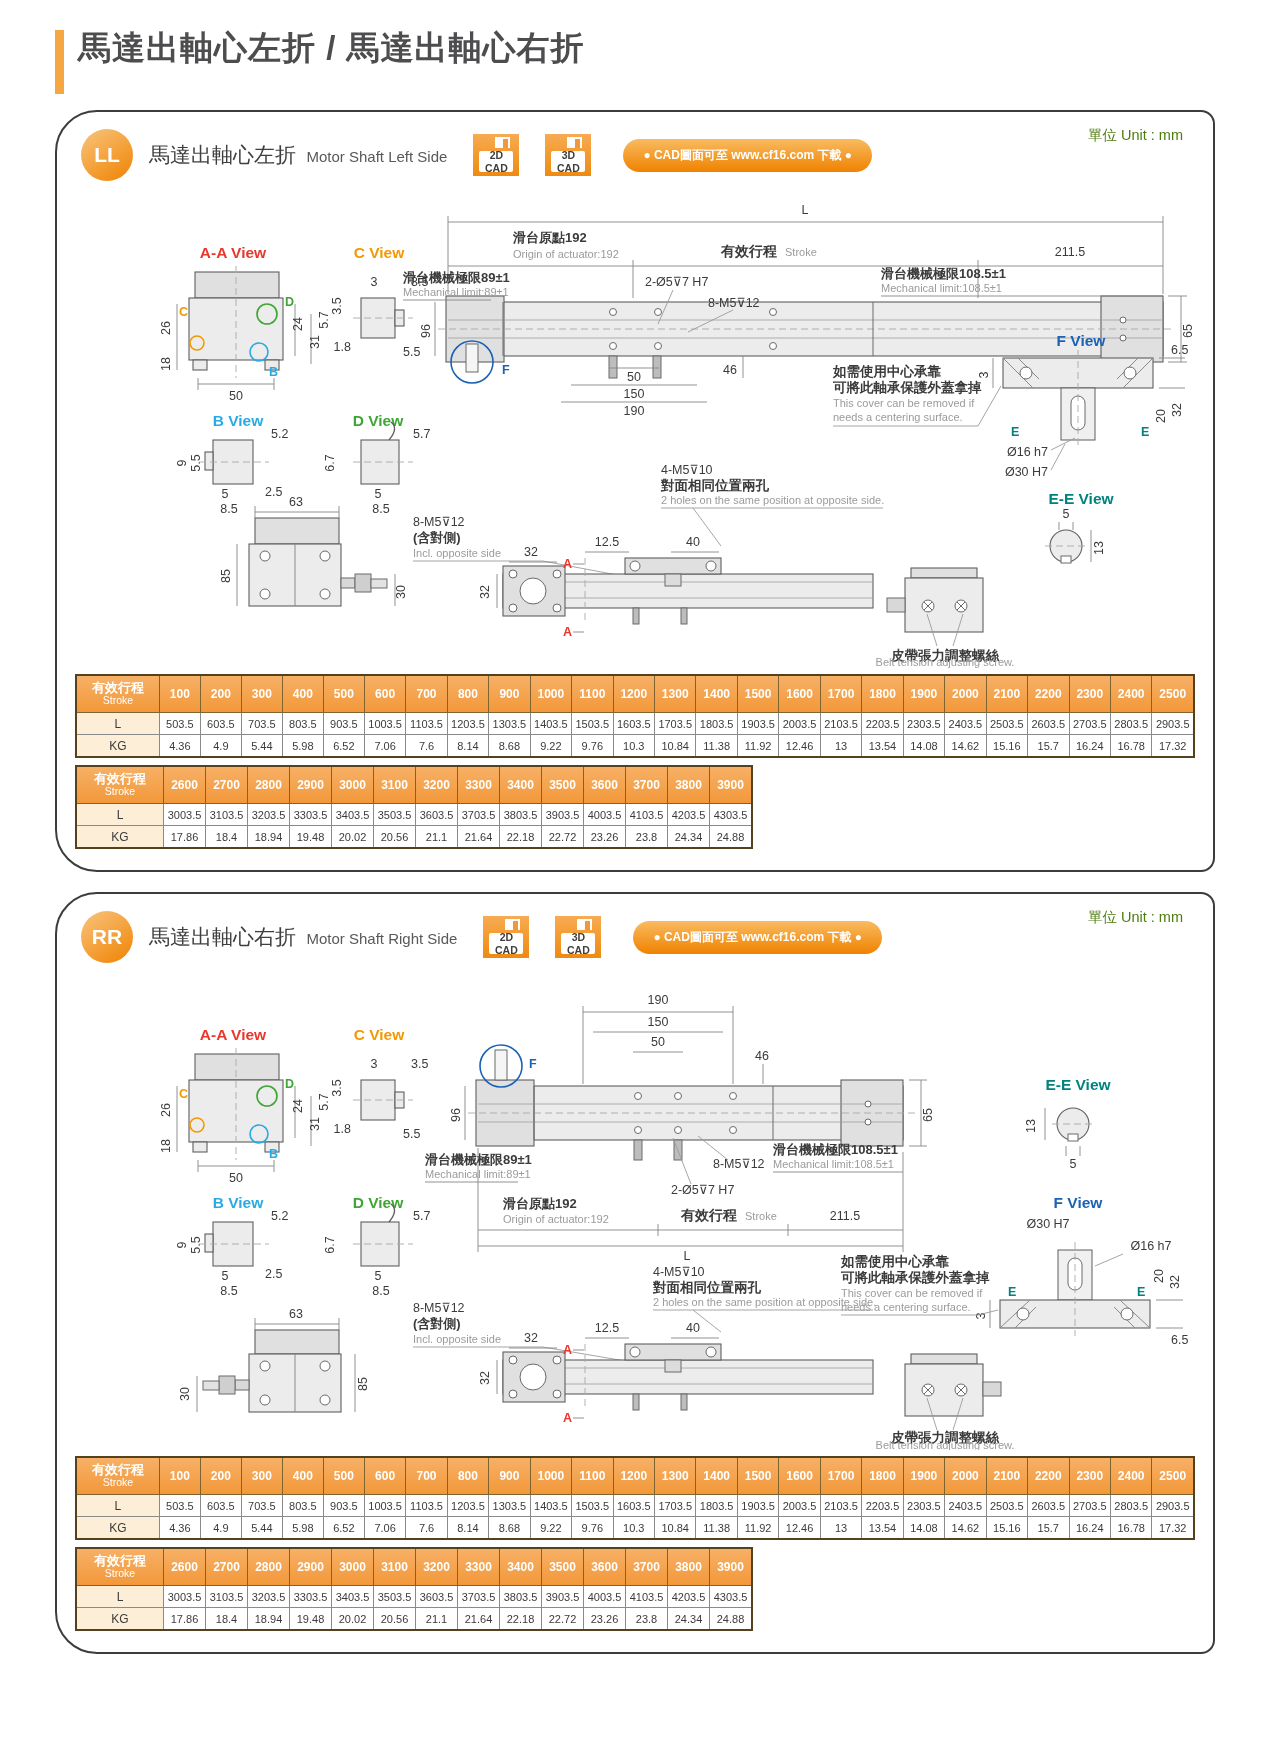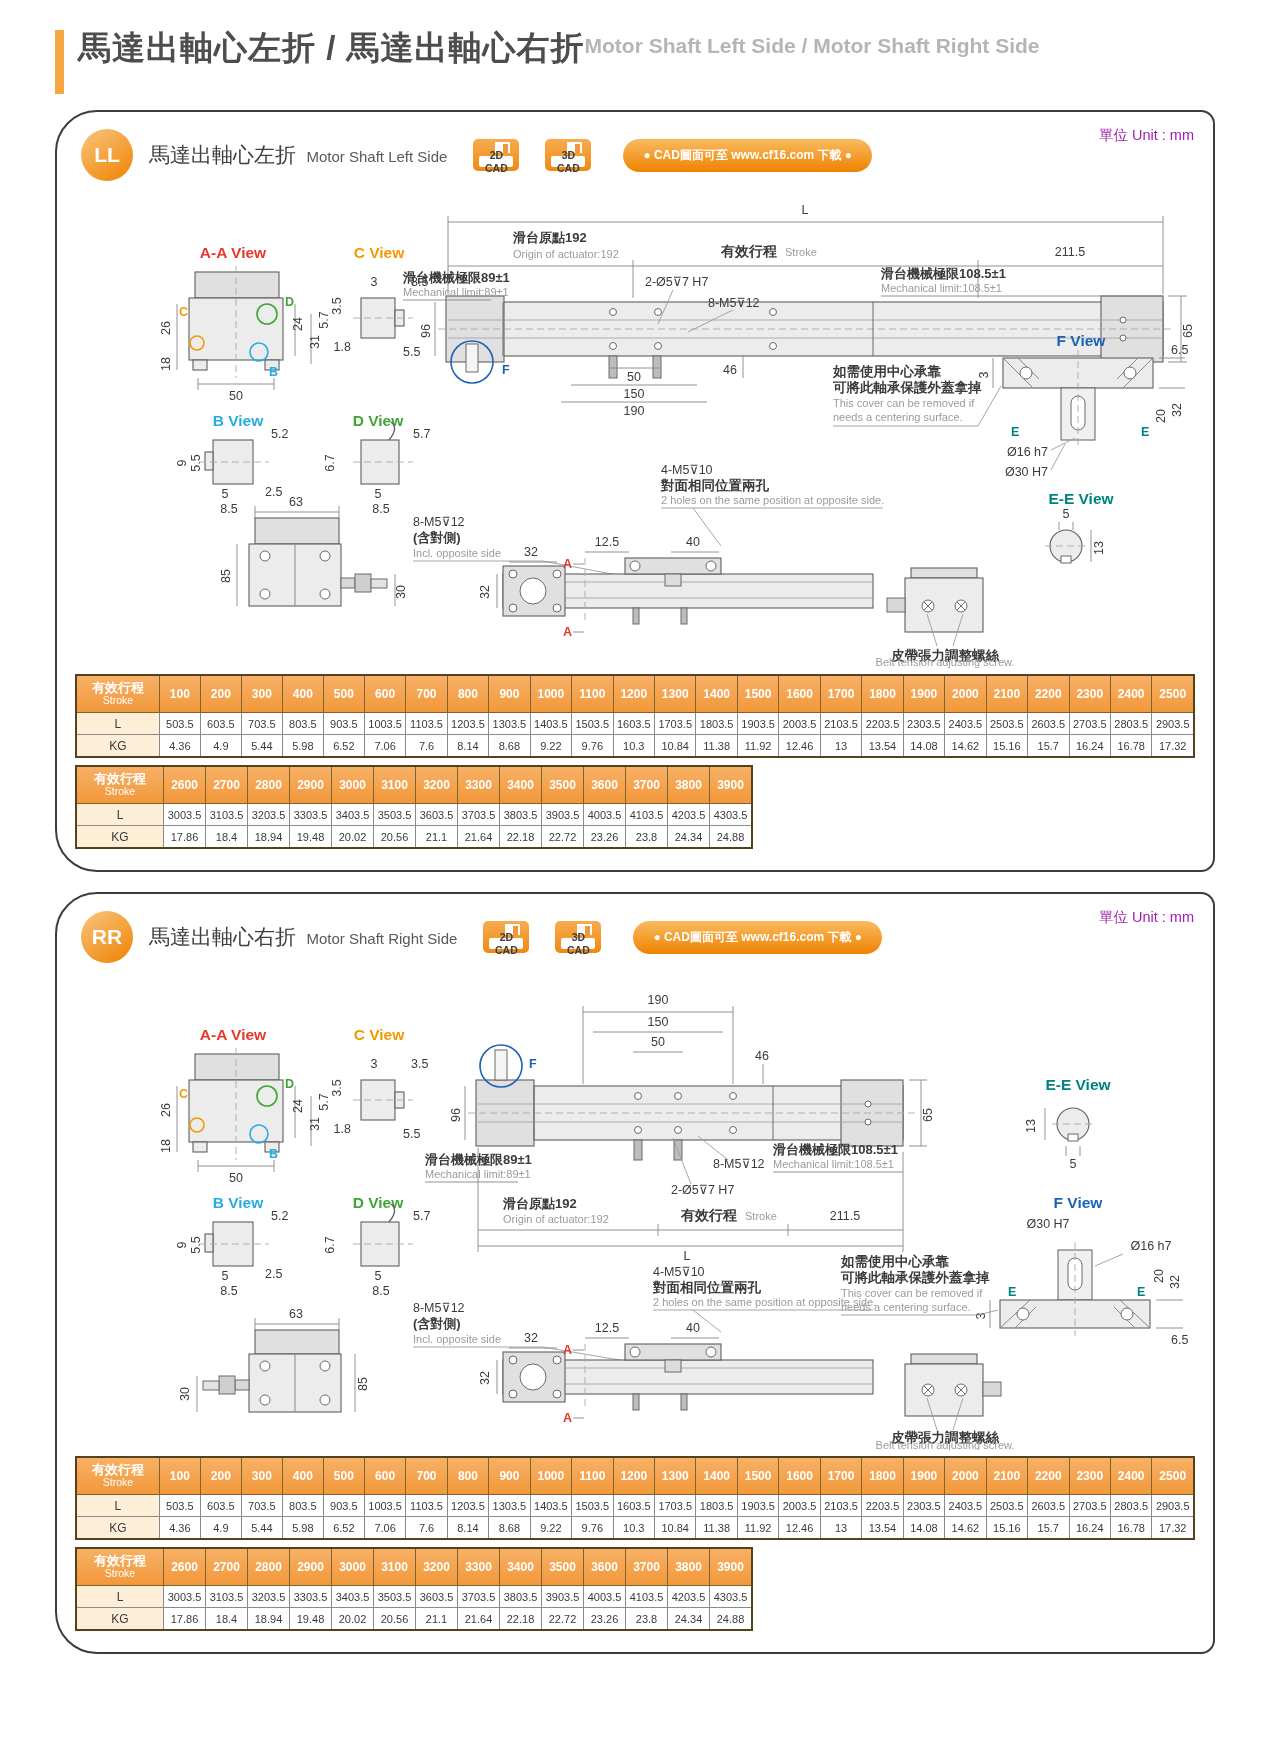--- a/index.html
+++ b/index.html
@@ -12,29 +12,29 @@
   .ph-zh{font-size:33px;font-weight:bold;color:#4d4d4f;letter-spacing:1px;line-height:1.1;}
   .ph-en{font-size:21px;font-weight:bold;color:#b5b5b6;margin-top:4px;}
   
   .panel{position:relative;margin:0 55px 20px 55px;width:1160px;box-sizing:border-box;
     border:2.5px solid #3c3c3c;border-radius:42px 14px 14px 42px;padding:10px 16px 14px 16px;background:#fff;}
   .panel-head{display:flex;align-items:center;gap:16px;padding:4px 8px 2px 8px;height:58px;text-align:center;}
   .badge{width:52px;height:52px;border-radius:50%;background:linear-gradient(145deg,#f9c57e,#ef8200);
     color:#fff;font-size:21px;font-weight:bold;display:flex;align-items:center;justify-content:center;flex:0 0 auto;}
   .pt-zh{font-size:21px;font-weight:normal;color:#3f3f3f;}
   .pt-en{font-size:15px;color:#595959;margin-left:6px;}
-  .cad-tile{width:46px;height:32px;background:linear-gradient(#f7ab52,#ef8a10);border-radius:5px;
+  .cad-tile{width:46px;height:42px;background:linear-gradient(#f7ab52,#ef8a10);border-radius:0;
     position:relative;margin-left:10px;flex:0 0 auto;cursor:pointer;}
   .cad-shutter{position:absolute;top:3px;right:9px;width:15px;height:11px;background:#fff;}
   .cad-notch{position:absolute;top:5px;right:11px;width:5px;height:9px;background:#f2983a;}
   .cad-label{position:absolute;left:6px;right:6px;top:17px;bottom:4px;background:#fff;border-radius:2px;
     display:flex;flex-direction:column;align-items:center;justify-content:center;font-size:10.5px;font-weight:bold;color:#3e3e3e;line-height:1.15;}
   .cad-pill{margin-left:16px;background:linear-gradient(#f9bb60,#ef8200);color:#fff;font-weight:bold;
     font-size:12px;padding:8px 20px;border-radius:19px;white-space:nowrap;cursor:pointer;}
-  .unit{position:absolute;top:14px;right:19px;font-size:14.5px;color:#a21caf;}
+  .unit{position:absolute;top:14px;right:30px;font-size:14.5px;color:#4d7c0f;}
   
   svg text{font-family:"Liberation Sans", sans-serif;}
   .vl{font-size:15.5px;font-weight:bold;}
   .f-red{fill:#e8372c}.f-or{fill:#f39800}.f-bl{fill:#29abe2}.f-gr{fill:#3fa535}.f-fb{fill:#1b62b5}.f-te{fill:#00837e}
   .dm{font-size:12.5px;fill:#3b3b3b;}
   .zh{font-size:13px;font-weight:bold;fill:#3b3b3b;}
   .en{font-size:11px;fill:#9b9b9b;}
   .lt{font-size:12.5px;font-weight:bold;}
   .part{fill:#ececec;stroke:#5f5f5f;stroke-width:1.1;}
   .part2{fill:#e0e0e0;stroke:#5f5f5f;stroke-width:1.1;}
@@ -56,21 +56,20 @@
 </style>
 </head>
 <body>
 
 <div class="page">
 
   <div class="page-header">
     <div class="accent-bar"></div>
     <div class="ph-titles">
       <div class="ph-zh">馬達出軸心左折 / 馬達出軸心右折</div>
-      <div class="ph-en">Motor Shaft Left Side / Motor Shaft Right Side</div>
     </div>
   </div>
 
   <div class="panel">
     <div class="unit">單位 Unit : mm</div>
     <div class="panel-head">
       <div class="badge">LL</div>
       <div>
         <span class="pt-zh">馬達出軸心左折</span>
         <span class="pt-en">Motor Shaft Left Side</span>

